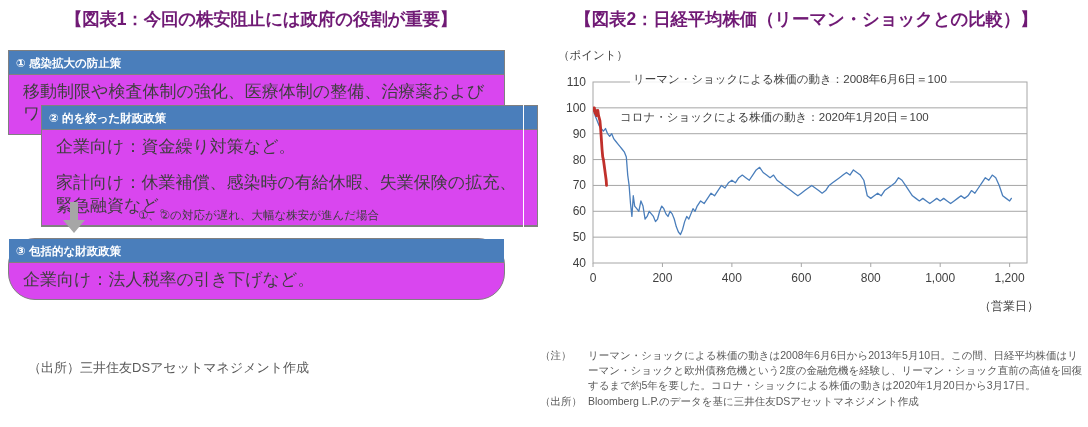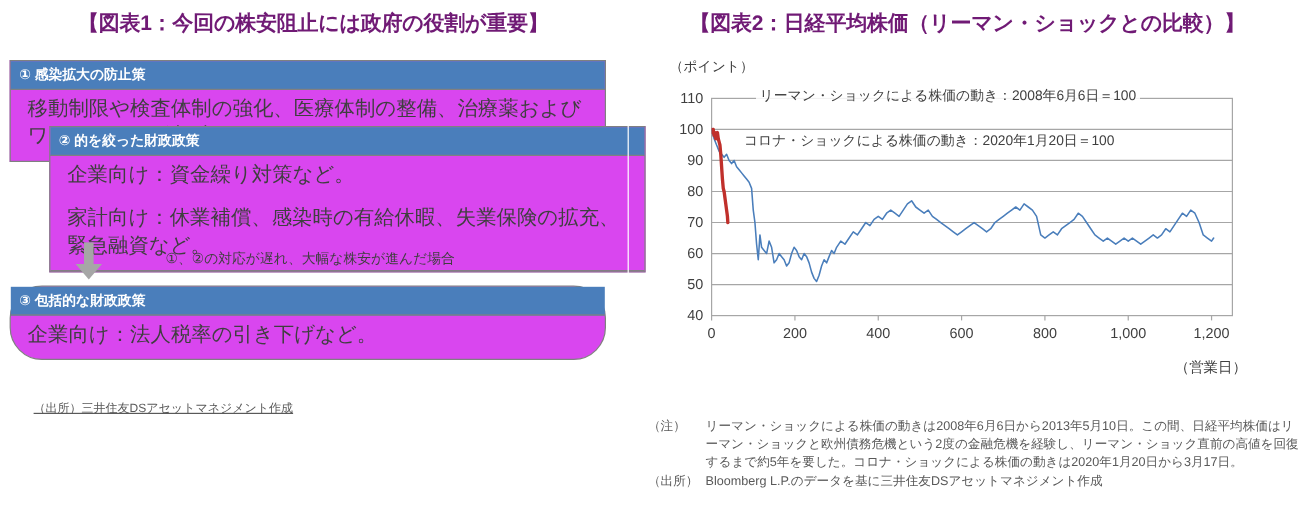--- a/index.html
+++ b/index.html
@@ -81,25 +81,24 @@
   .arrow-note {
     position: absolute;
     left: 130px; top: 8px;
     font-size: 11.5px;
     color: #3f3f3f;
     white-space: nowrap;
   }
 
   .source-left {
     position: absolute;
-    left: 28px; top: 333px;
-    font-size: 10px;
+    left: 28px; top: 359px;
+    font-size: 13px;
     color: #595959;
     white-space: nowrap;
-    text-decoration: underline;
   }
 
   
   .v-divider {
     position: absolute;
     left: 523px; top: 0;
     width: 1px; height: 427px;
     background: #ffffff;
   }
 

